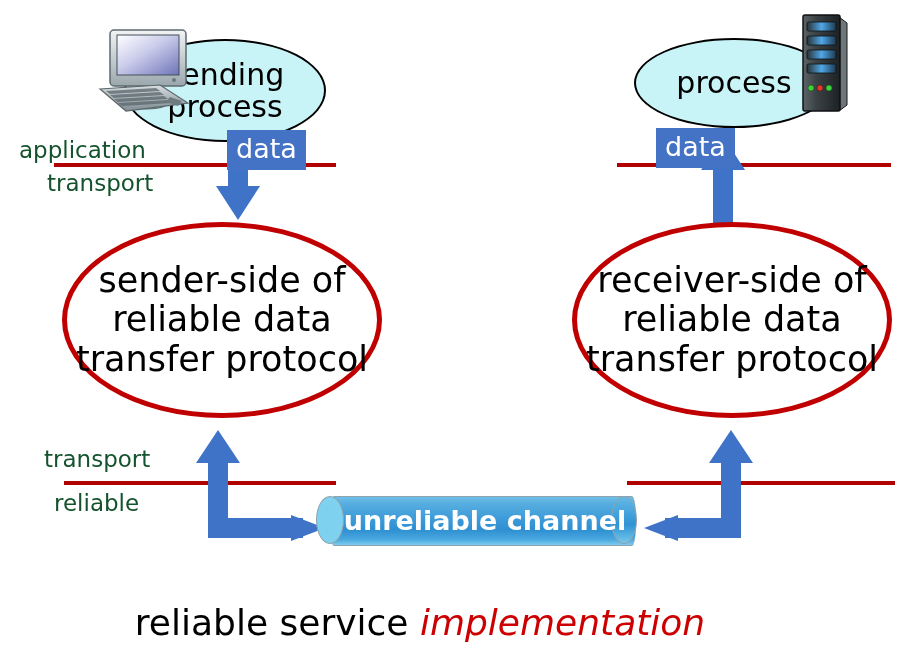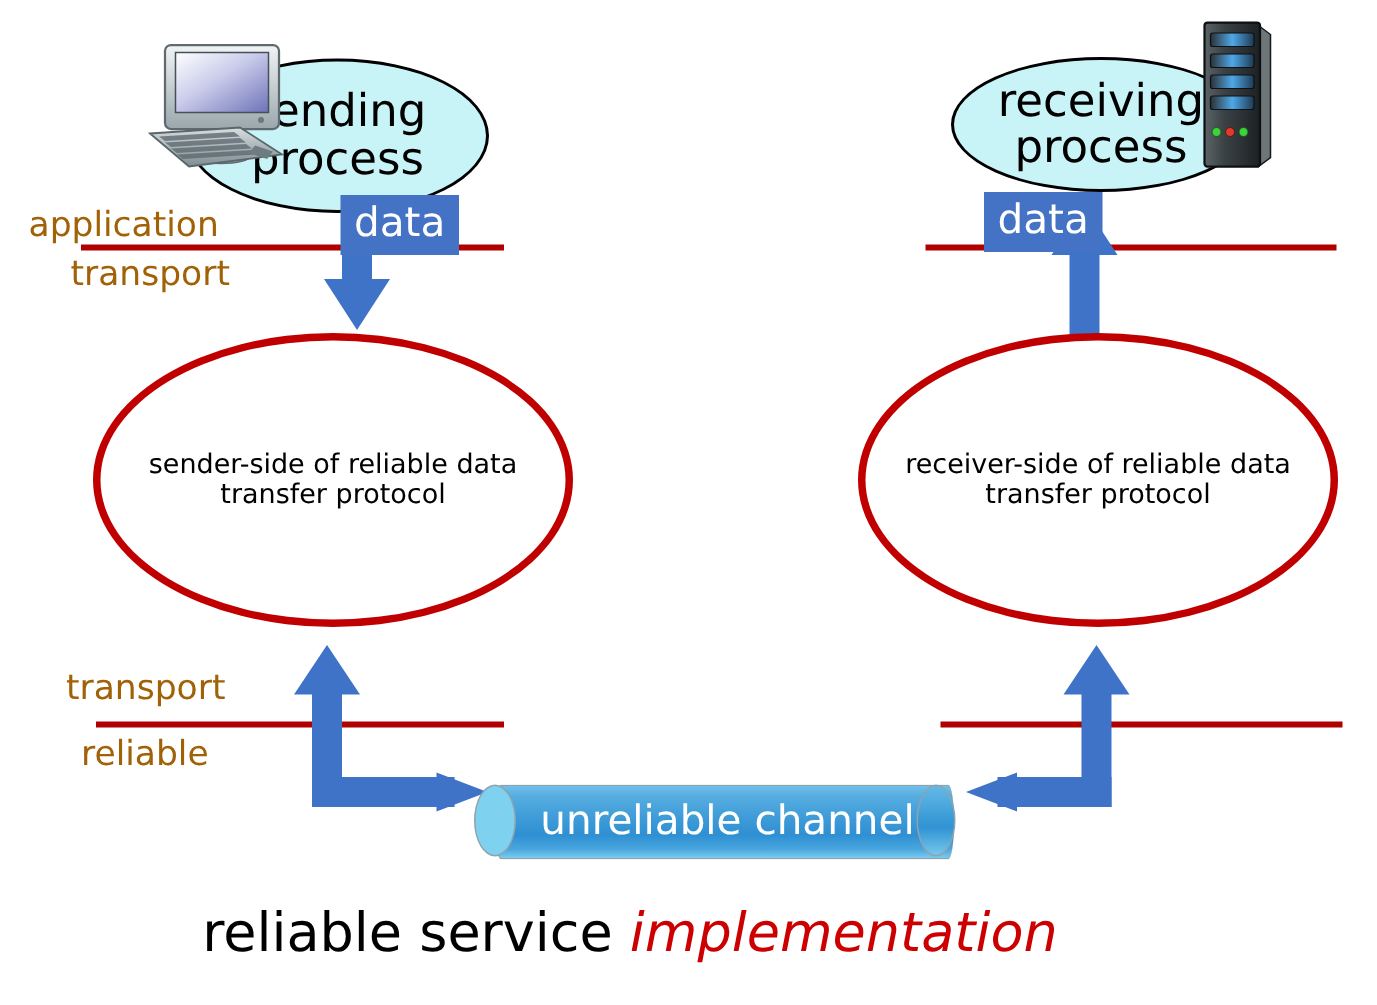--- a/index.html
+++ b/index.html
@@ -46,42 +46,42 @@
   .proto-ellipse {
     border-radius: 50%;
     background: #ffffff;
     border: 5px solid #C00000;
     box-sizing: border-box;
     display: flex;
     align-items: center;
     justify-content: center;
     text-align: center;
     line-height: 1.13;
-    font-size: 18px;
+    font-size: 35px;
     color: #000;
     z-index: 3;
   }
   #sender-protocol-ellipse { left: 62px; top: 222px; width: 320px; height: 196px; }
   #receiver-protocol-ellipse { left: 572px; top: 222px; width: 320px; height: 196px; text-align: center; }
 
   
   .layer-line {
     height: 4px;
     background: #B00000;
     z-index: 2;
   }
   #line-app-transport-left  { left: 54px;  top: 163px; width: 282px; }
   #line-app-transport-right { left: 617px; top: 163px; width: 274px; }
   #line-transport-net-left  { left: 64px;  top: 481px; width: 272px; }
   #line-transport-net-right { left: 627px; top: 481px; width: 268px; }
 
   
   .layer-label {
     font-size: 23px;
-    color: #a16207;
+    color: #14532d;
     white-space: nowrap;
     z-index: 5;
   }
   #label-application { left: 19px;  top: 137px; }
   #label-transport-upper { left: 47px; top: 170px; }
   #label-transport-lower { left: 44px; top: 446px; }
   #label-network { left: 54px; top: 490px; }
 
   
   .data-badge {
@@ -101,24 +101,25 @@
     position: absolute;
     left: 0; top: 0;
     width: 918px; height: 670px;
     z-index: 3;
     pointer-events: none;
   }
 
   
   #unreliable-channel {
     left: 316px;
-    top: 523px;
+    top: 496px;
     width: 320px;
     height: 44px;
     z-index: 5;
+    font-weight: bold;
   }
   #unreliable-channel .cyl-body {
     position: absolute;
     left: 14px; top: 0;
     width: 306px; height: 48px;
     background: linear-gradient(to bottom,
         #6FC0E8 0%, #56ADE0 14%, #3E9BD8 45%, #2E8FD2 68%, #49A7DE 88%, #7CCBEE 100%);
     border-top: 1px solid #8FA3AE;
     border-bottom: 1px solid #8FA3AE;
     border-radius: 4px / 24px;
@@ -277,21 +278,20 @@
 
   <div class="abs proc-ellipse" id="sending-process-ellipse">
     <div>
       <span>sending</span>
       <span>process</span>
     </div>
   </div>
 
   <div class="abs proc-ellipse" id="receiving-process-ellipse">
     <div>
-      <span>receiving</span>
       <span>process</span>
     </div>
   </div>
 
   <div class="abs proto-ellipse" id="sender-protocol-ellipse">
     <div>
       <span>sender-side of</span>
       <span>reliable data</span>
       <span>transfer protocol</span>
     </div>

